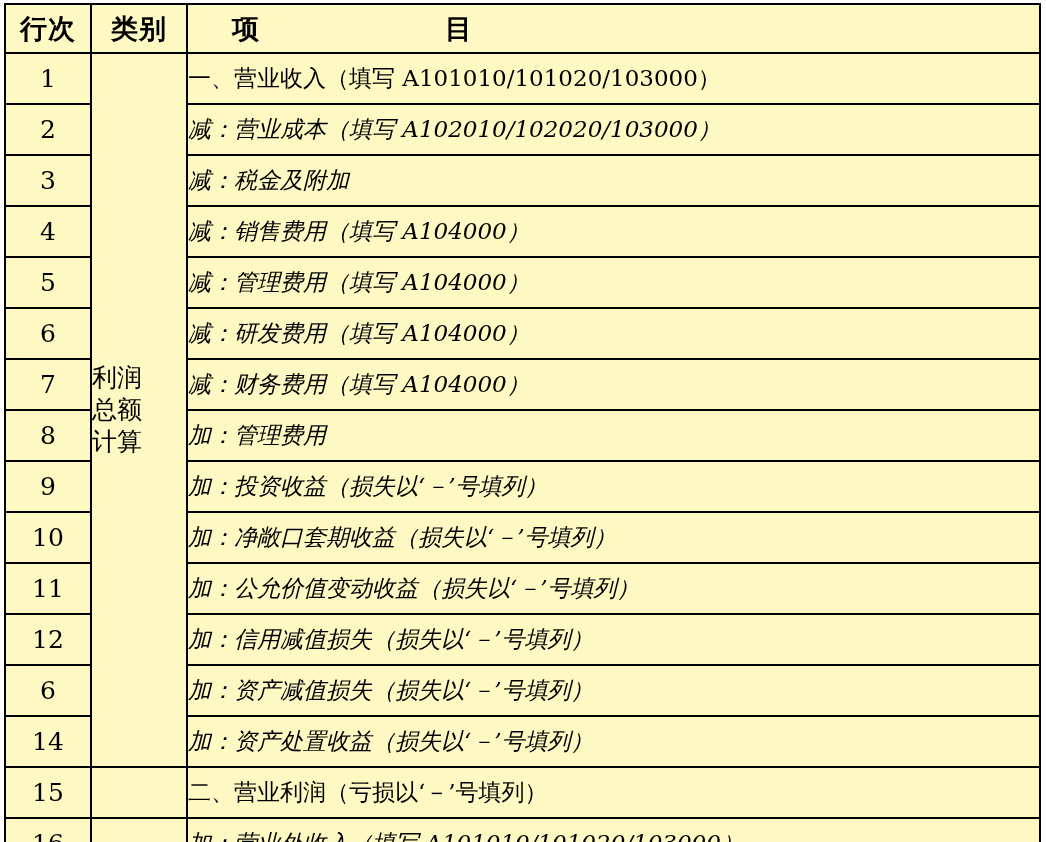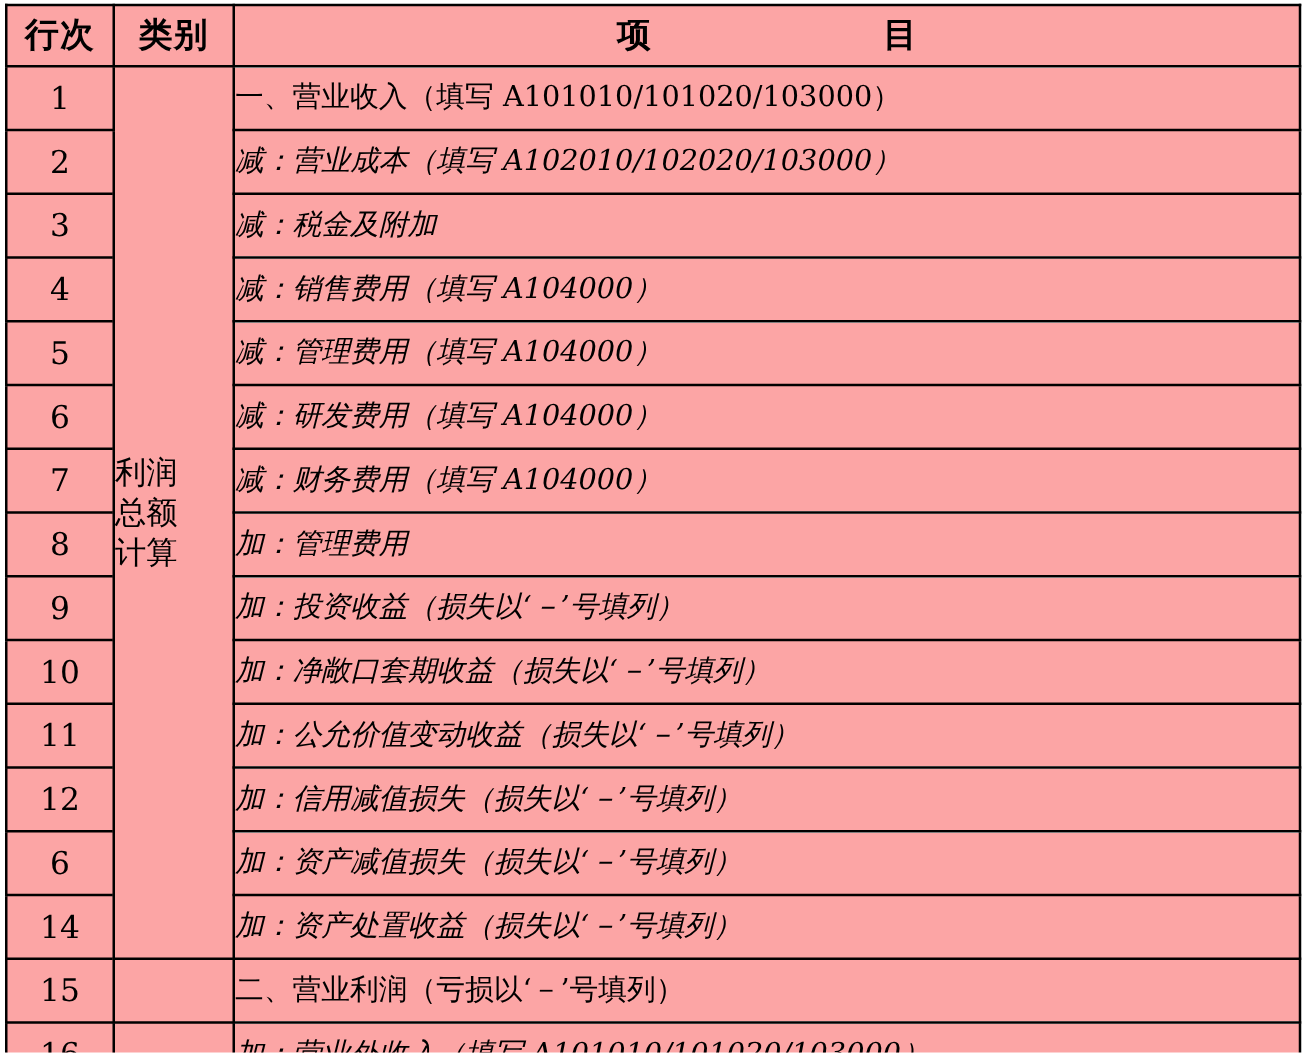--- a/index.html
+++ b/index.html
@@ -24,36 +24,36 @@
     table-layout: fixed;
     width: 1035px;
     margin-left: 4px;
     margin-top: 3px;
   }
   table.form-table td,
   table.form-table th {
     border: 2px solid #000000;
     padding: 0;
     vertical-align: middle;
-    background: #fca5a5;
+    background: #fef9c3;
   }
   col.c-row   { width: 86px; }
   col.c-cat   { width: 96px; }
   col.c-item  { width: 853px; }
 
   .hdr {
     text-align: center;
     font-weight: bold;
     font-size: 27px;
     height: 47px;
     line-height: 47px;
     letter-spacing: 1px;
   }
   .hdr-item {
-    text-align: center;
+    text-align: left;
     font-weight: bold;
     font-size: 27px;
     letter-spacing: 1px;
     margin-left: 36px;
   }
   .hdr-item .spread {
     display: inline-block;
     letter-spacing: 44px;
     padding-left: 44px;
   }

